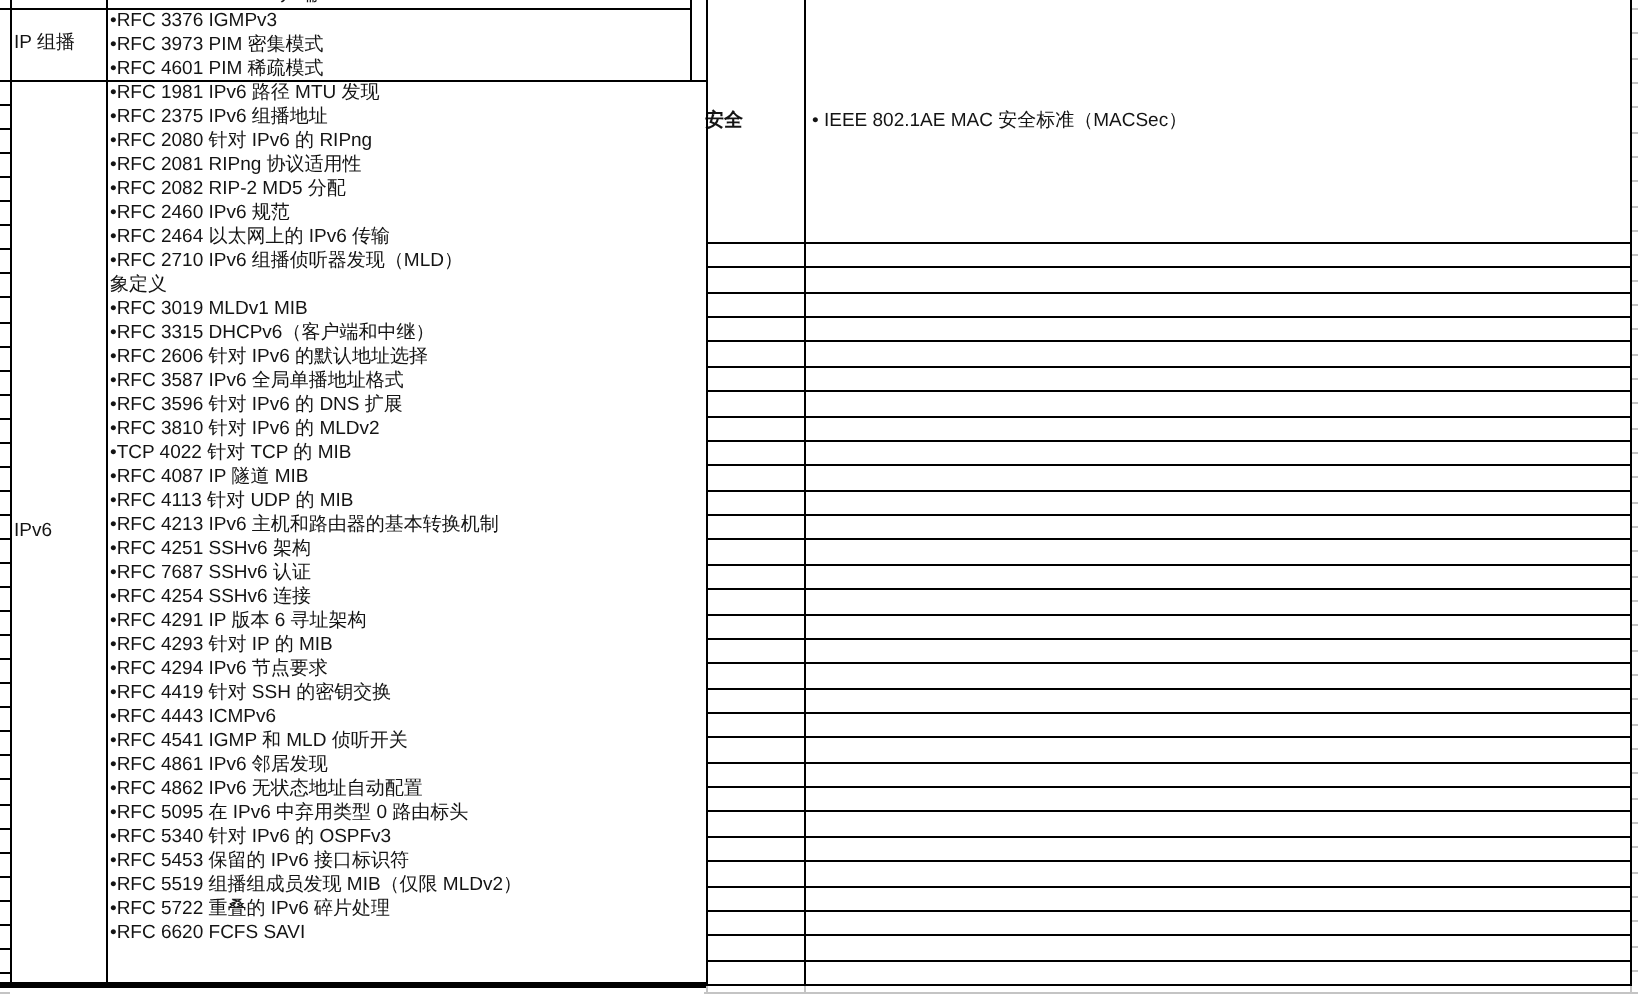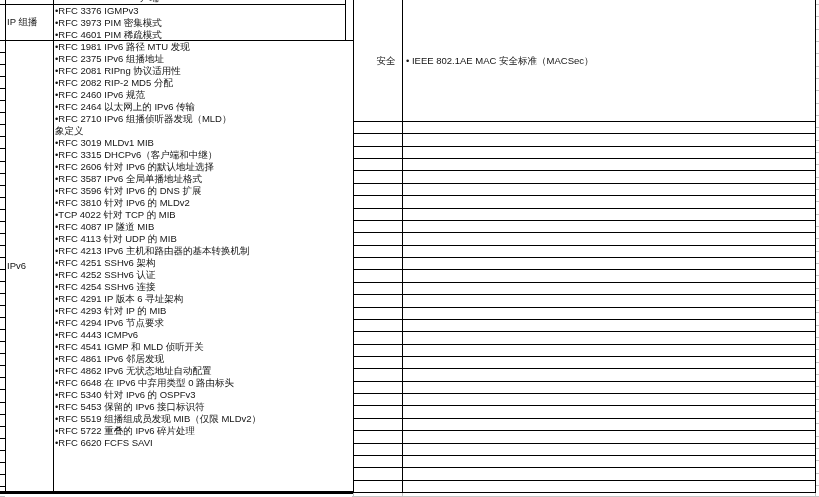--- a/index.html
+++ b/index.html
@@ -25,60 +25,62 @@
 <div class="screen">
 
   <div class="clip-row">
     <span>户端</span>
   </div>
 
   <div class="cell-label" style="left:7px; top:16px;">IP 组播</div>
 
   <div class="cell-label" style="left:7px; top:260px;">IPv6</div>
 
-  <div class="cell-label centered" style="left:362px; top:55px; width:48px;">安全</div>
+  <div class="cell-label centered" style="left:338px; top:55px; width:48px;font-weight:bold;">安全</div>
 
   <div class="cell-label" style="left:406px; top:55px;">• IEEE 802.1AE MAC 安全标准（MACSec）</div>
 
   <div id="ip-list" class="list" style="left:55px; top:5px;">
       <div>•RFC 3376 IGMPv3</div>
       <div>•RFC 3973 PIM 密集模式</div>
       <div>•RFC 4601 PIM 稀疏模式</div>
     </div>
 
   <div id="ipv6-list" class="list" style="left:55px; top:41px;">
       <div>•RFC 1981 IPv6 路径 MTU 发现</div>
       <div>•RFC 2375 IPv6 组播地址</div>
+      <div>•RFC 2080 针对 IPv6 的 RIPng</div>
       <div>•RFC 2081 RIPng 协议适用性</div>
       <div>•RFC 2082 RIP-2 MD5 分配</div>
       <div>•RFC 2460 IPv6 规范</div>
       <div>•RFC 2464 以太网上的 IPv6 传输</div>
       <div>•RFC 2710 IPv6 组播侦听器发现（MLD）</div>
       <div>象定义</div>
       <div>•RFC 3019 MLDv1 MIB</div>
       <div>•RFC 3315 DHCPv6（客户端和中继）</div>
       <div>•RFC 2606 针对 IPv6 的默认地址选择</div>
       <div>•RFC 3587 IPv6 全局单播地址格式</div>
       <div>•RFC 3596 针对 IPv6 的 DNS 扩展</div>
       <div>•RFC 3810 针对 IPv6 的 MLDv2</div>
       <div>•TCP 4022 针对 TCP 的 MIB</div>
       <div>•RFC 4087 IP 隧道 MIB</div>
       <div>•RFC 4113 针对 UDP 的 MIB</div>
       <div>•RFC 4213 IPv6 主机和路由器的基本转换机制</div>
       <div>•RFC 4251 SSHv6 架构</div>
-      <div>•RFC 4252 SSHv6 认证</div>
+      <div>•RFC 7687 SSHv6 认证</div>
       <div>•RFC 4254 SSHv6 连接</div>
       <div>•RFC 4291 IP 版本 6 寻址架构</div>
       <div>•RFC 4293 针对 IP 的 MIB</div>
       <div>•RFC 4294 IPv6 节点要求</div>
+      <div>•RFC 4419 针对 SSH 的密钥交换</div>
       <div>•RFC 4443 ICMPv6</div>
       <div>•RFC 4541 IGMP 和 MLD 侦听开关</div>
       <div>•RFC 4861 IPv6 邻居发现</div>
       <div>•RFC 4862 IPv6 无状态地址自动配置</div>
-      <div>•RFC 6648 在 IPv6 中弃用类型 0 路由标头</div>
+      <div>•RFC 5095 在 IPv6 中弃用类型 0 路由标头</div>
       <div>•RFC 5340 针对 IPv6 的 OSPFv3</div>
       <div>•RFC 5453 保留的 IPv6 接口标识符</div>
       <div>•RFC 5519 组播组成员发现 MIB（仅限 MLDv2）</div>
       <div>•RFC 5722 重叠的 IPv6 碎片处理</div>
       <div>•RFC 6620 FCFS SAVI</div>
     </div>
 
   <div>
     <div class="vline" style="left:5px;   top:0; height:494px;"></div>
     <div class="vline" style="left:53px;  top:0; height:494px;"></div>

